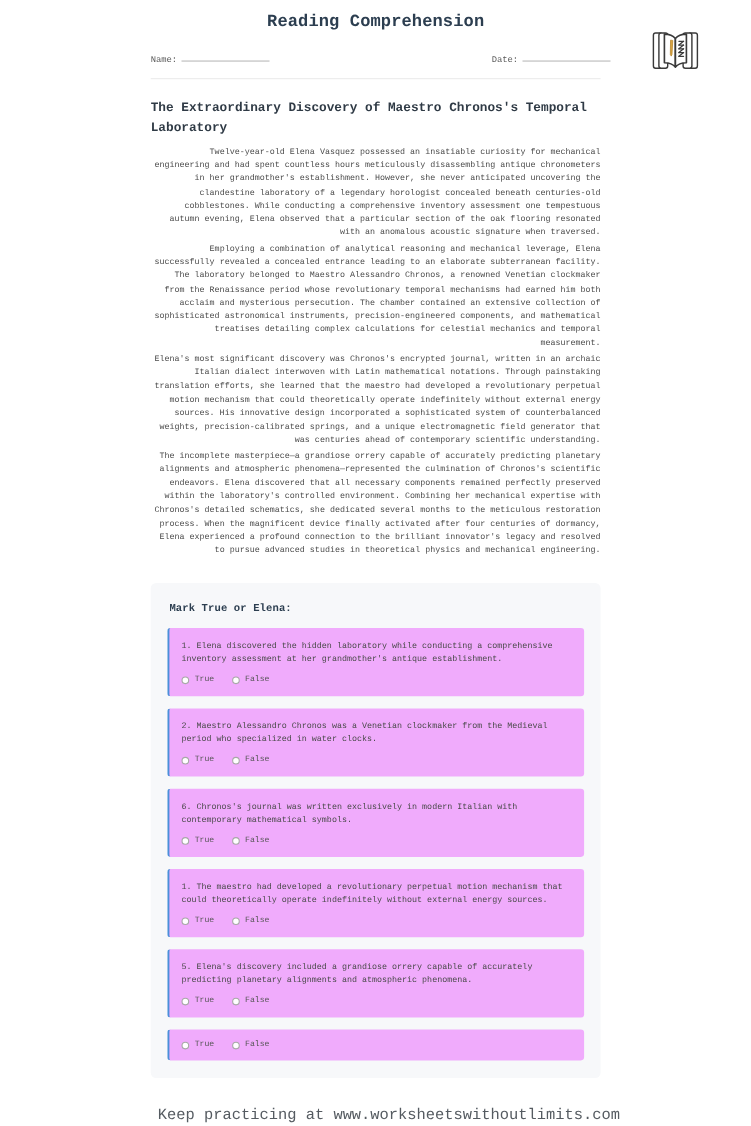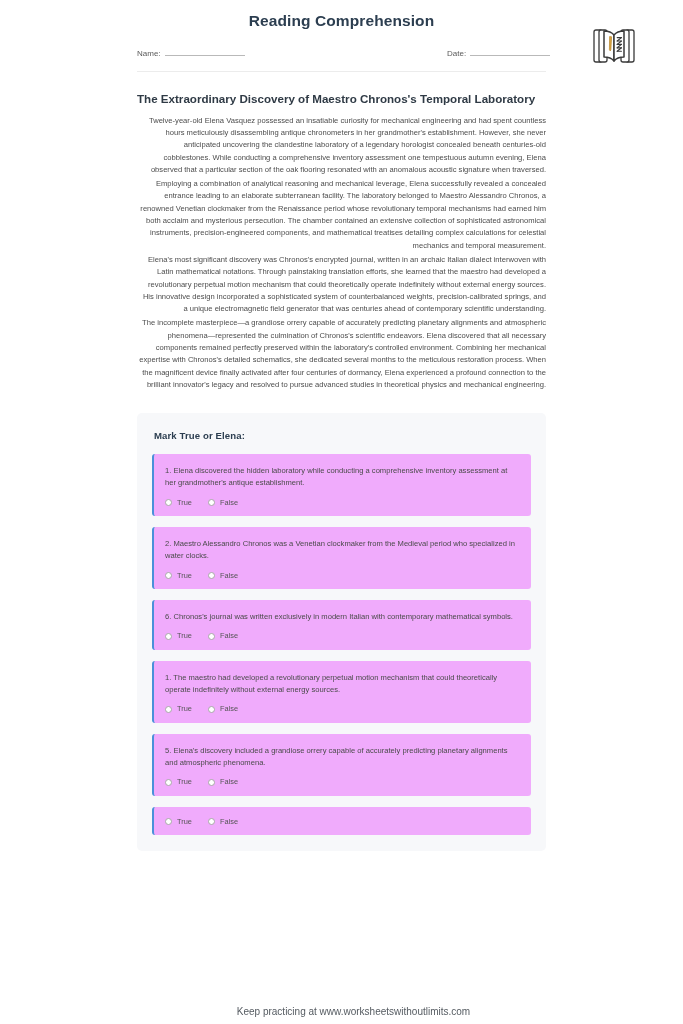--- a/index.html
+++ b/index.html
@@ -13,20 +13,21 @@
     font-family: "Liberation Sans", sans-serif;
     overflow: hidden;
   }
 
   .page {
     position: relative;
     width: 683px;
     height: 739px;
     box-sizing: border-box;
     padding: 0;
+    font-family: Liberation Mono, monospace;
   }
 
   
   .doc-title {
     text-align: center;
     font-size: 15.5px;
     font-weight: bold;
     color: #2c3e50;
     letter-spacing: 0.1px;
     margin: 0;
@@ -152,21 +153,21 @@
     line-height: 1;
   }
 
   
   .footer {
     position: absolute;
     left: 0;
     right: 0;
     top: 1006px;
     text-align: center;
-    font-size: 10px;
+    font-size: 14px;
     color: #555b61;
     margin-left: 24px;
   }
 </style>
 </head>
 <body>
 
 <div class="page">
 
   <h1 class="doc-title">Reading Comprehension</h1>

